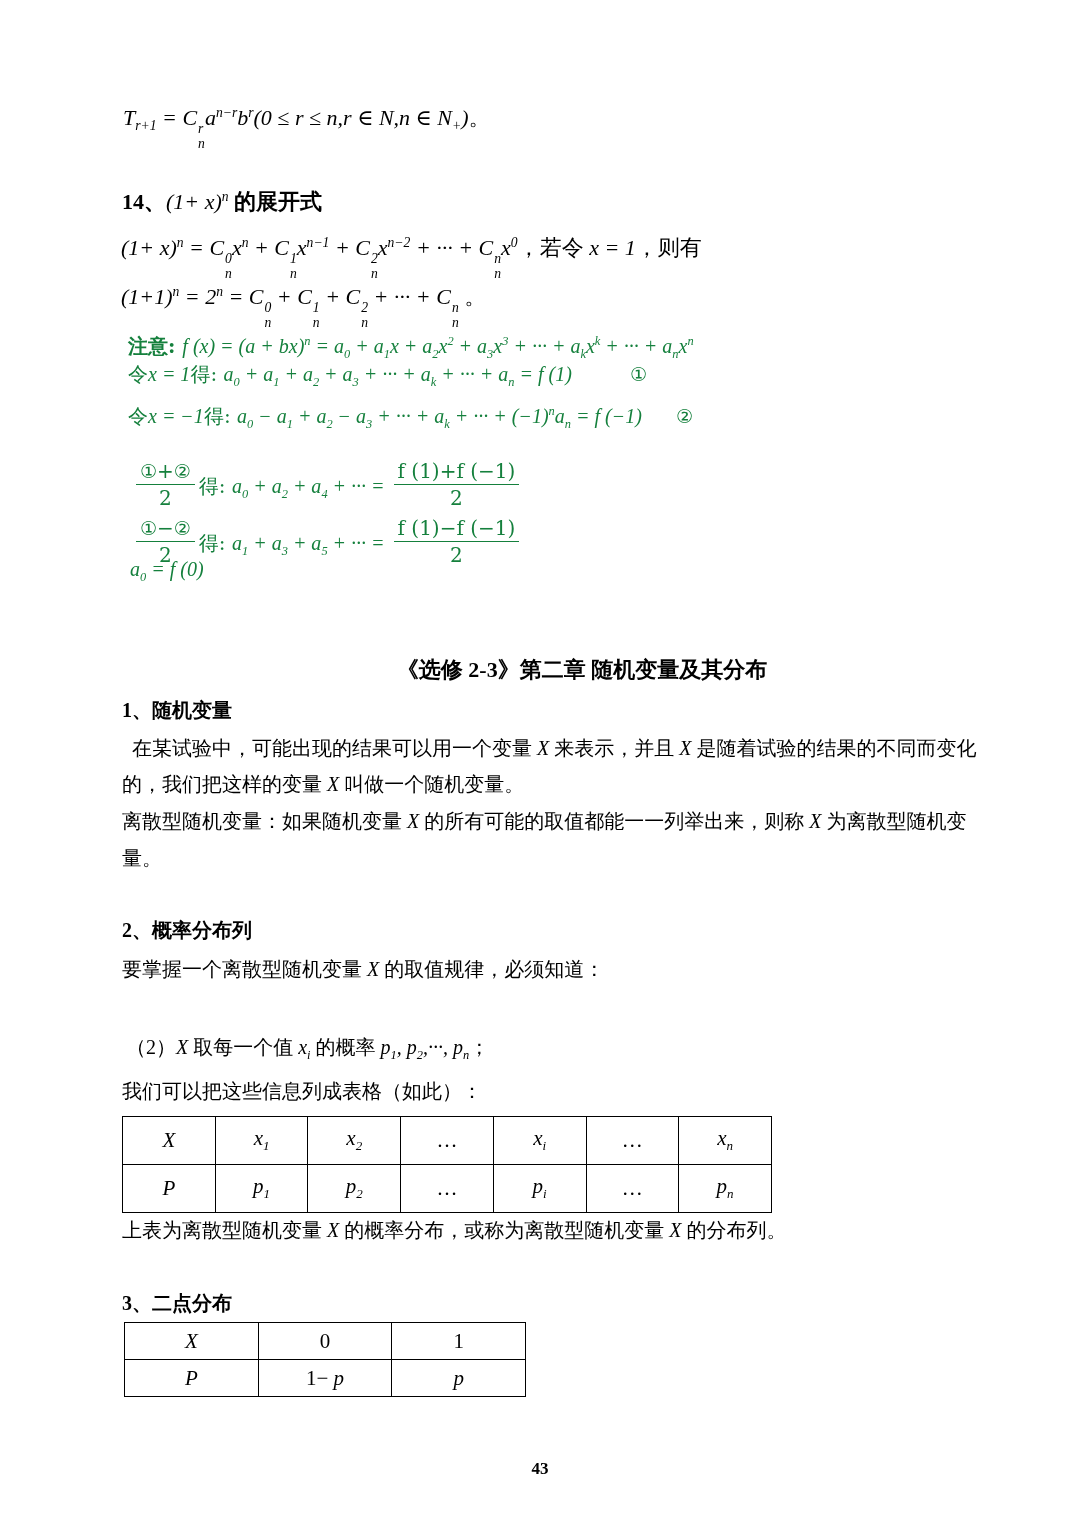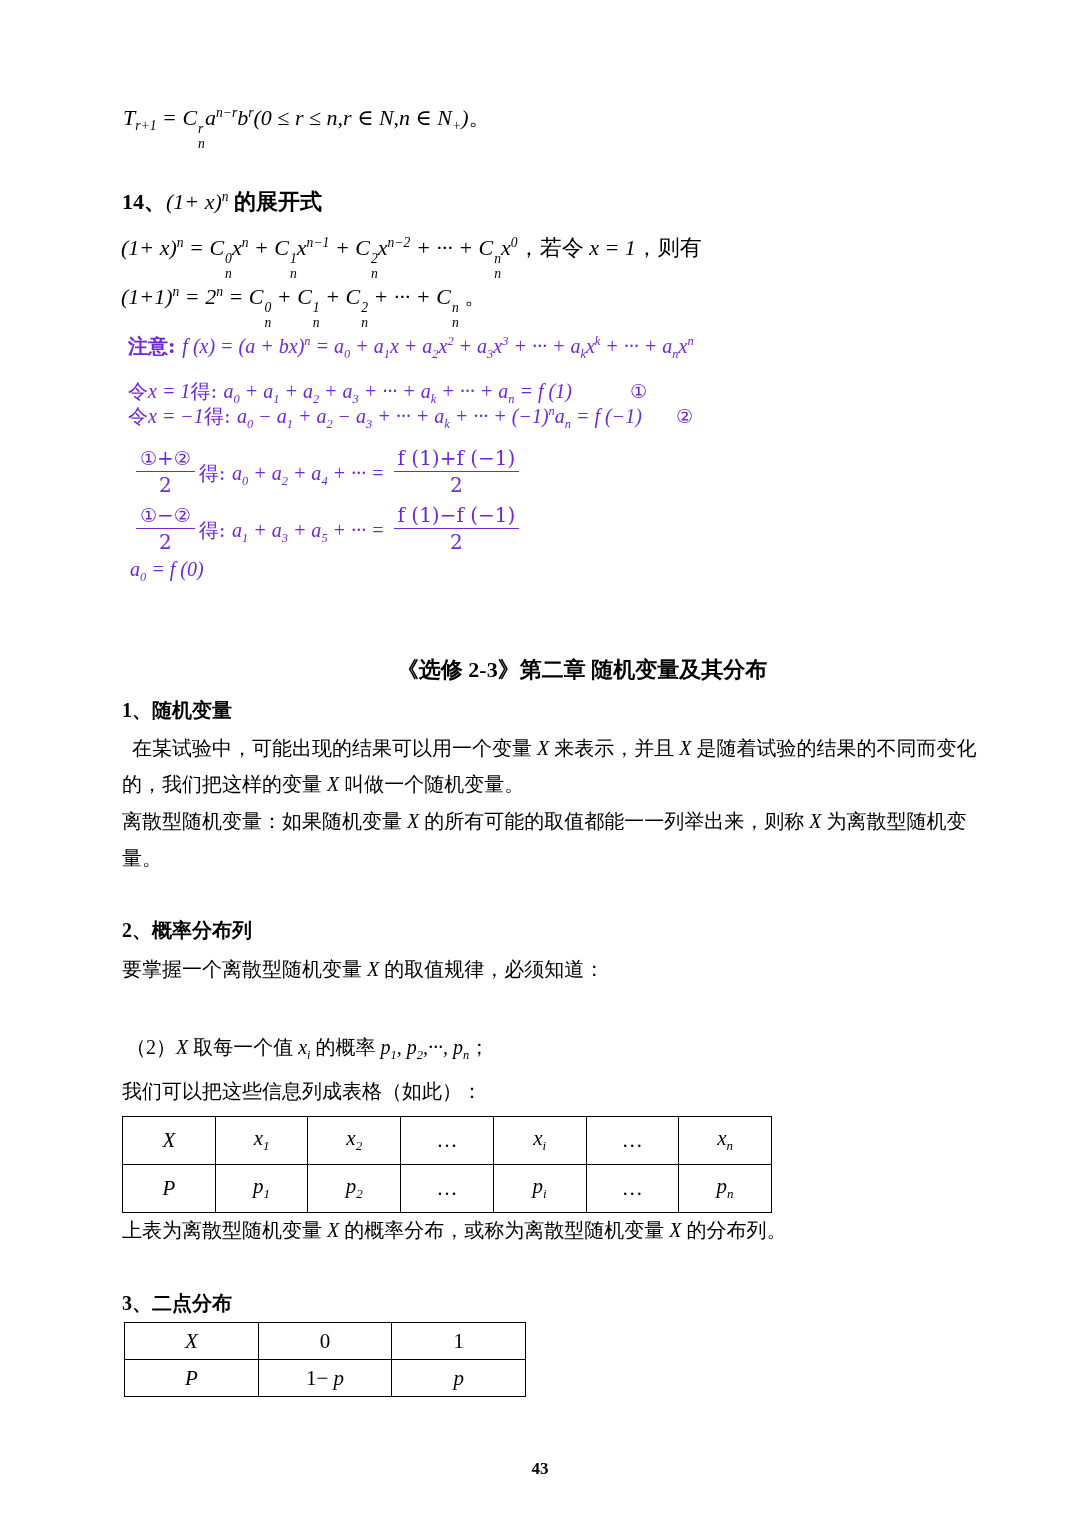--- a/index.html
+++ b/index.html
@@ -9,26 +9,26 @@
   }
   .line{position:absolute;white-space:nowrap;line-height:1.3;}
   .fs22{font-size:22px;}
   .fs20{font-size:20px;}
   .rm{font-style:normal;}
   .bd{font-weight:bold;font-style:normal;}
   .mt{font-style:italic;font-family:"Liberation Serif","DejaVu Serif",serif;}
   sub,sup{font-size:.62em;font-style:italic;}
   .ss{display:inline-flex;flex-direction:column;align-items:flex-start;
       vertical-align:-0.55em;font-size:.62em;line-height:1.12;font-style:italic;margin-left:1px;}
-  .frac{display:inline-block;vertical-align:middle;text-align:center;margin:0 4px;
+  .frac{display:inline-block;vertical-align:middle;text-align:center;margin:13px 4px;
         line-height:1.2;transform:translateY(-3px);}
   .frac .num{display:block;border-bottom:1.4px solid currentColor;padding:0 4px 1px;}
   .frac .den{display:block;padding-top:1px;}
   .circ{font-family:"DejaVu Sans","DejaVu Serif",sans-serif;font-style:normal;font-size:.95em;}
-  .note{color:#6d28d9;font-family:"DejaVu Serif","Liberation Serif",serif;}
+  .note{color:#15803d;font-family:"DejaVu Serif","Liberation Serif",serif;}
   .heading{font-weight:bold;}
   .center{left:0;width:1080px;text-align:center;}
   table.dist{position:absolute;border-collapse:collapse;table-layout:fixed;
              font-size:21px;background:#fff;}
   table.dist td{border:1.6px solid #000;text-align:center;vertical-align:middle;padding:0;}
 </style>
 </head>
 <body>
 
 <div class="page">
@@ -61,21 +61,21 @@
           <span>n</span>
         </span> + C<span class="ss">
           <span>2</span>
           <span>n</span>
         </span> + ··· + C<span class="ss">
           <span>n</span>
           <span>n</span>
         </span></span><span class="rm"> 。</span></div>
 
   <div class="line fs20 note" style="top:333px;left:128px;"><span class="bd">注意: </span><span class="mt">f (x) = (a + bx)<sup>n</sup> = a<sub>0</sub> + a<sub>1</sub>x + a<sub>2</sub>x<sup>2</sup> + a<sub>3</sub>x<sup>3</sup> + ··· + a<sub>k</sub>x<sup>k</sup> + ··· + a<sub>n</sub>x<sup>n</sup></span></div>
-  <div class="line fs20 note" style="top:378px;left:128px;"><span class="rm">令</span><span class="mt">x = 1</span><span class="rm">得:  </span><span class="mt">a<sub>0</sub> + a<sub>1</sub> + a<sub>2</sub> + a<sub>3</sub> + ··· + a<sub>k</sub> + ··· + a<sub>n</sub> = f (1)</span><span style="display: inline-block; width: 58px;"></span><span class="rm"><span class="circ">①</span></span></div>
+  <div class="line fs20 note" style="top:361px;left:128px;"><span class="rm">令</span><span class="mt">x = 1</span><span class="rm">得:  </span><span class="mt">a<sub>0</sub> + a<sub>1</sub> + a<sub>2</sub> + a<sub>3</sub> + ··· + a<sub>k</sub> + ··· + a<sub>n</sub> = f (1)</span><span style="display: inline-block; width: 58px;"></span><span class="rm"><span class="circ">①</span></span></div>
   <div class="line fs20 note" style="top:403px;left:128px;"><span class="rm">令</span><span class="mt">x = −1</span><span class="rm">得:  </span><span class="mt">a<sub>0</sub> − a<sub>1</sub> + a<sub>2</sub> − a<sub>3</sub> + ··· + a<sub>k</sub> + ··· + (−1)<sup>n</sup>a<sub>n</sub> = f (−1)</span><span style="display: inline-block; width: 34px;"></span><span class="rm"><span class="circ">②</span></span></div>
   <div class="line fs20 note" style="top:449px;left:132px;"><span class="frac"><span class="num"><span class="circ">①</span>+<span class="circ">②</span></span><span class="den">2</span></span><span class="rm">得:  </span><span class="mt">a<sub>0</sub> + a<sub>2</sub> + a<sub>4</sub> + ··· = </span><span class="frac"><span class="num">f (1)+f (−1)</span><span class="den">2</span></span></div>
   <div class="line fs20 note" style="top:506px;left:132px;"><span class="frac"><span class="num"><span class="circ">①</span>−<span class="circ">②</span></span><span class="den">2</span></span><span class="rm">得:  </span><span class="mt">a<sub>1</sub> + a<sub>3</sub> + a<sub>5</sub> + ··· = </span><span class="frac"><span class="num">f (1)−f (−1)</span><span class="den">2</span></span></div>
   <div class="line fs20 note" style="top:556px;left:130px;"><span class="mt">a<sub>0</sub> = f (0)</span></div>
 
   <div class="line fs22 heading center" style="top:656px;padding-left:42px;">《选修 2-3》第二章 随机变量及其分布</div>
 
   <div class="line fs20 heading" style="top:697px;left:122px;">1、随机变量</div>
   <div class="line fs20" style="top:735px;left:132px;"><span class="rm">在某试验中，可能出现的结果可以用一个变量 </span><span class="mt">X</span><span class="rm"> 来表示，并且 </span><span class="mt">X</span><span class="rm"> 是随着试验的结果的不同而变化</span></div>
   <div class="line fs20" style="top:771px;left:122px;"><span class="rm">的，我们把这样的变量 </span><span class="mt">X</span><span class="rm"> 叫做一个随机变量。</span></div>

